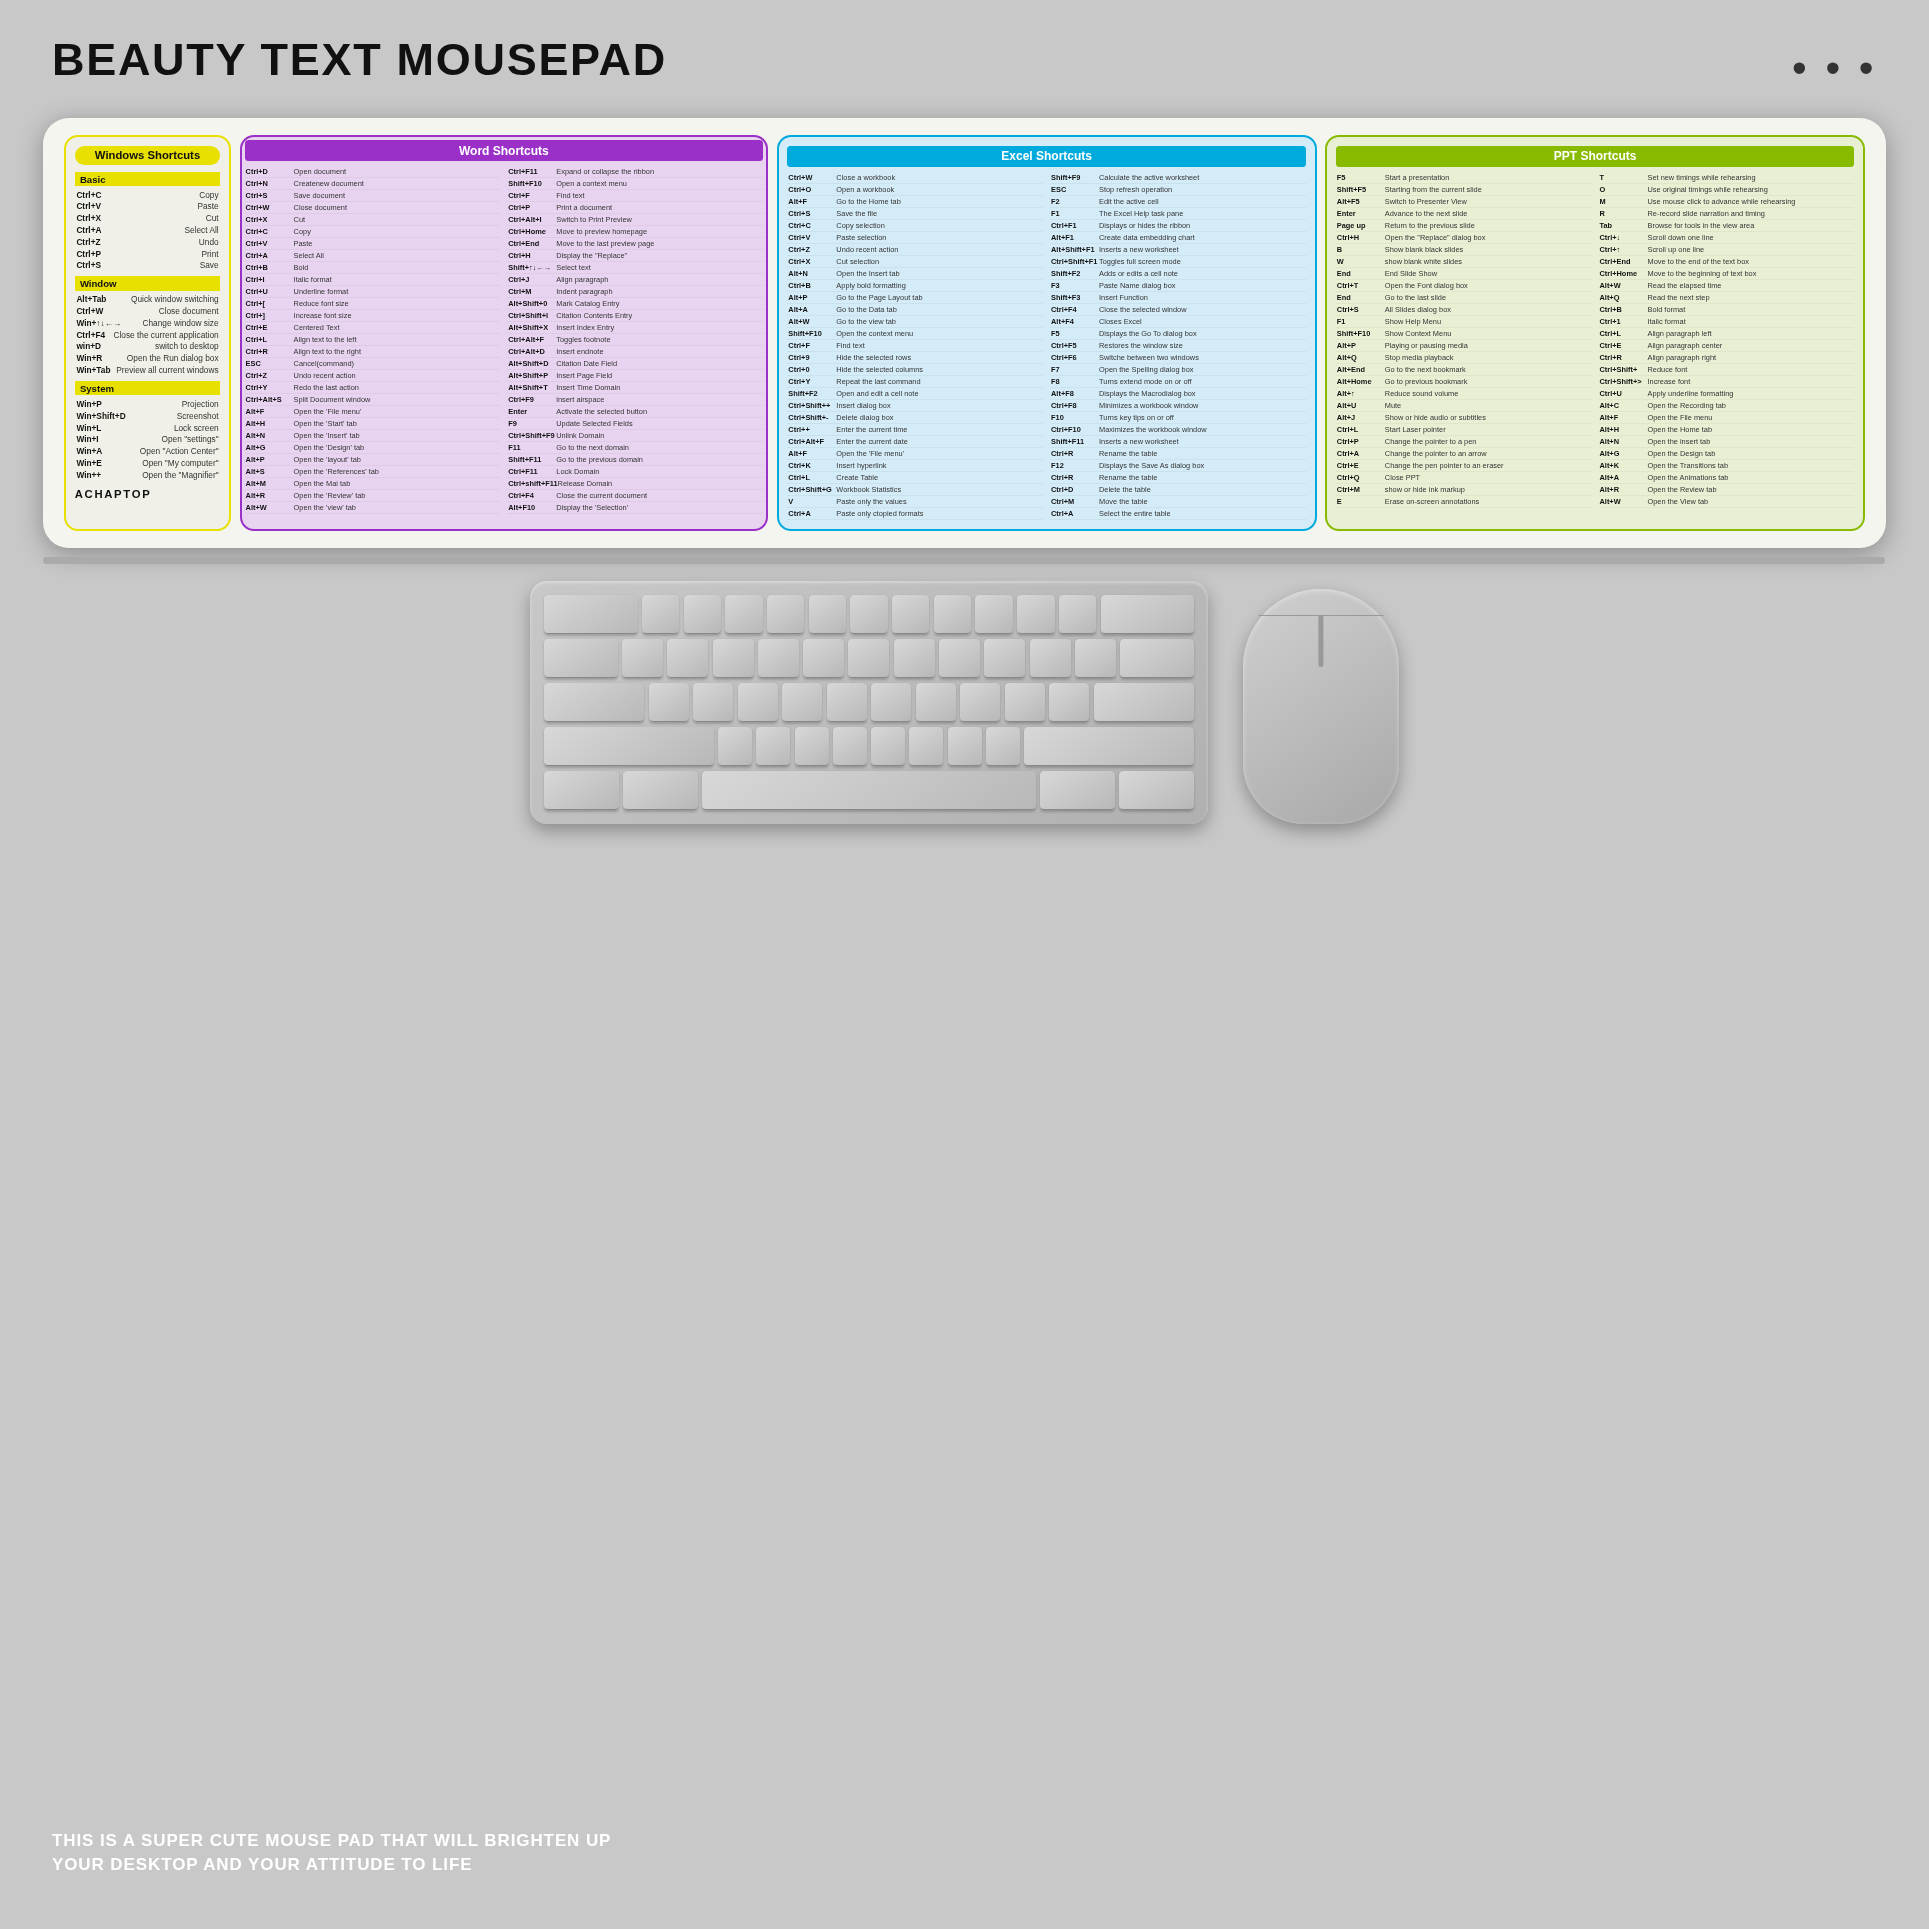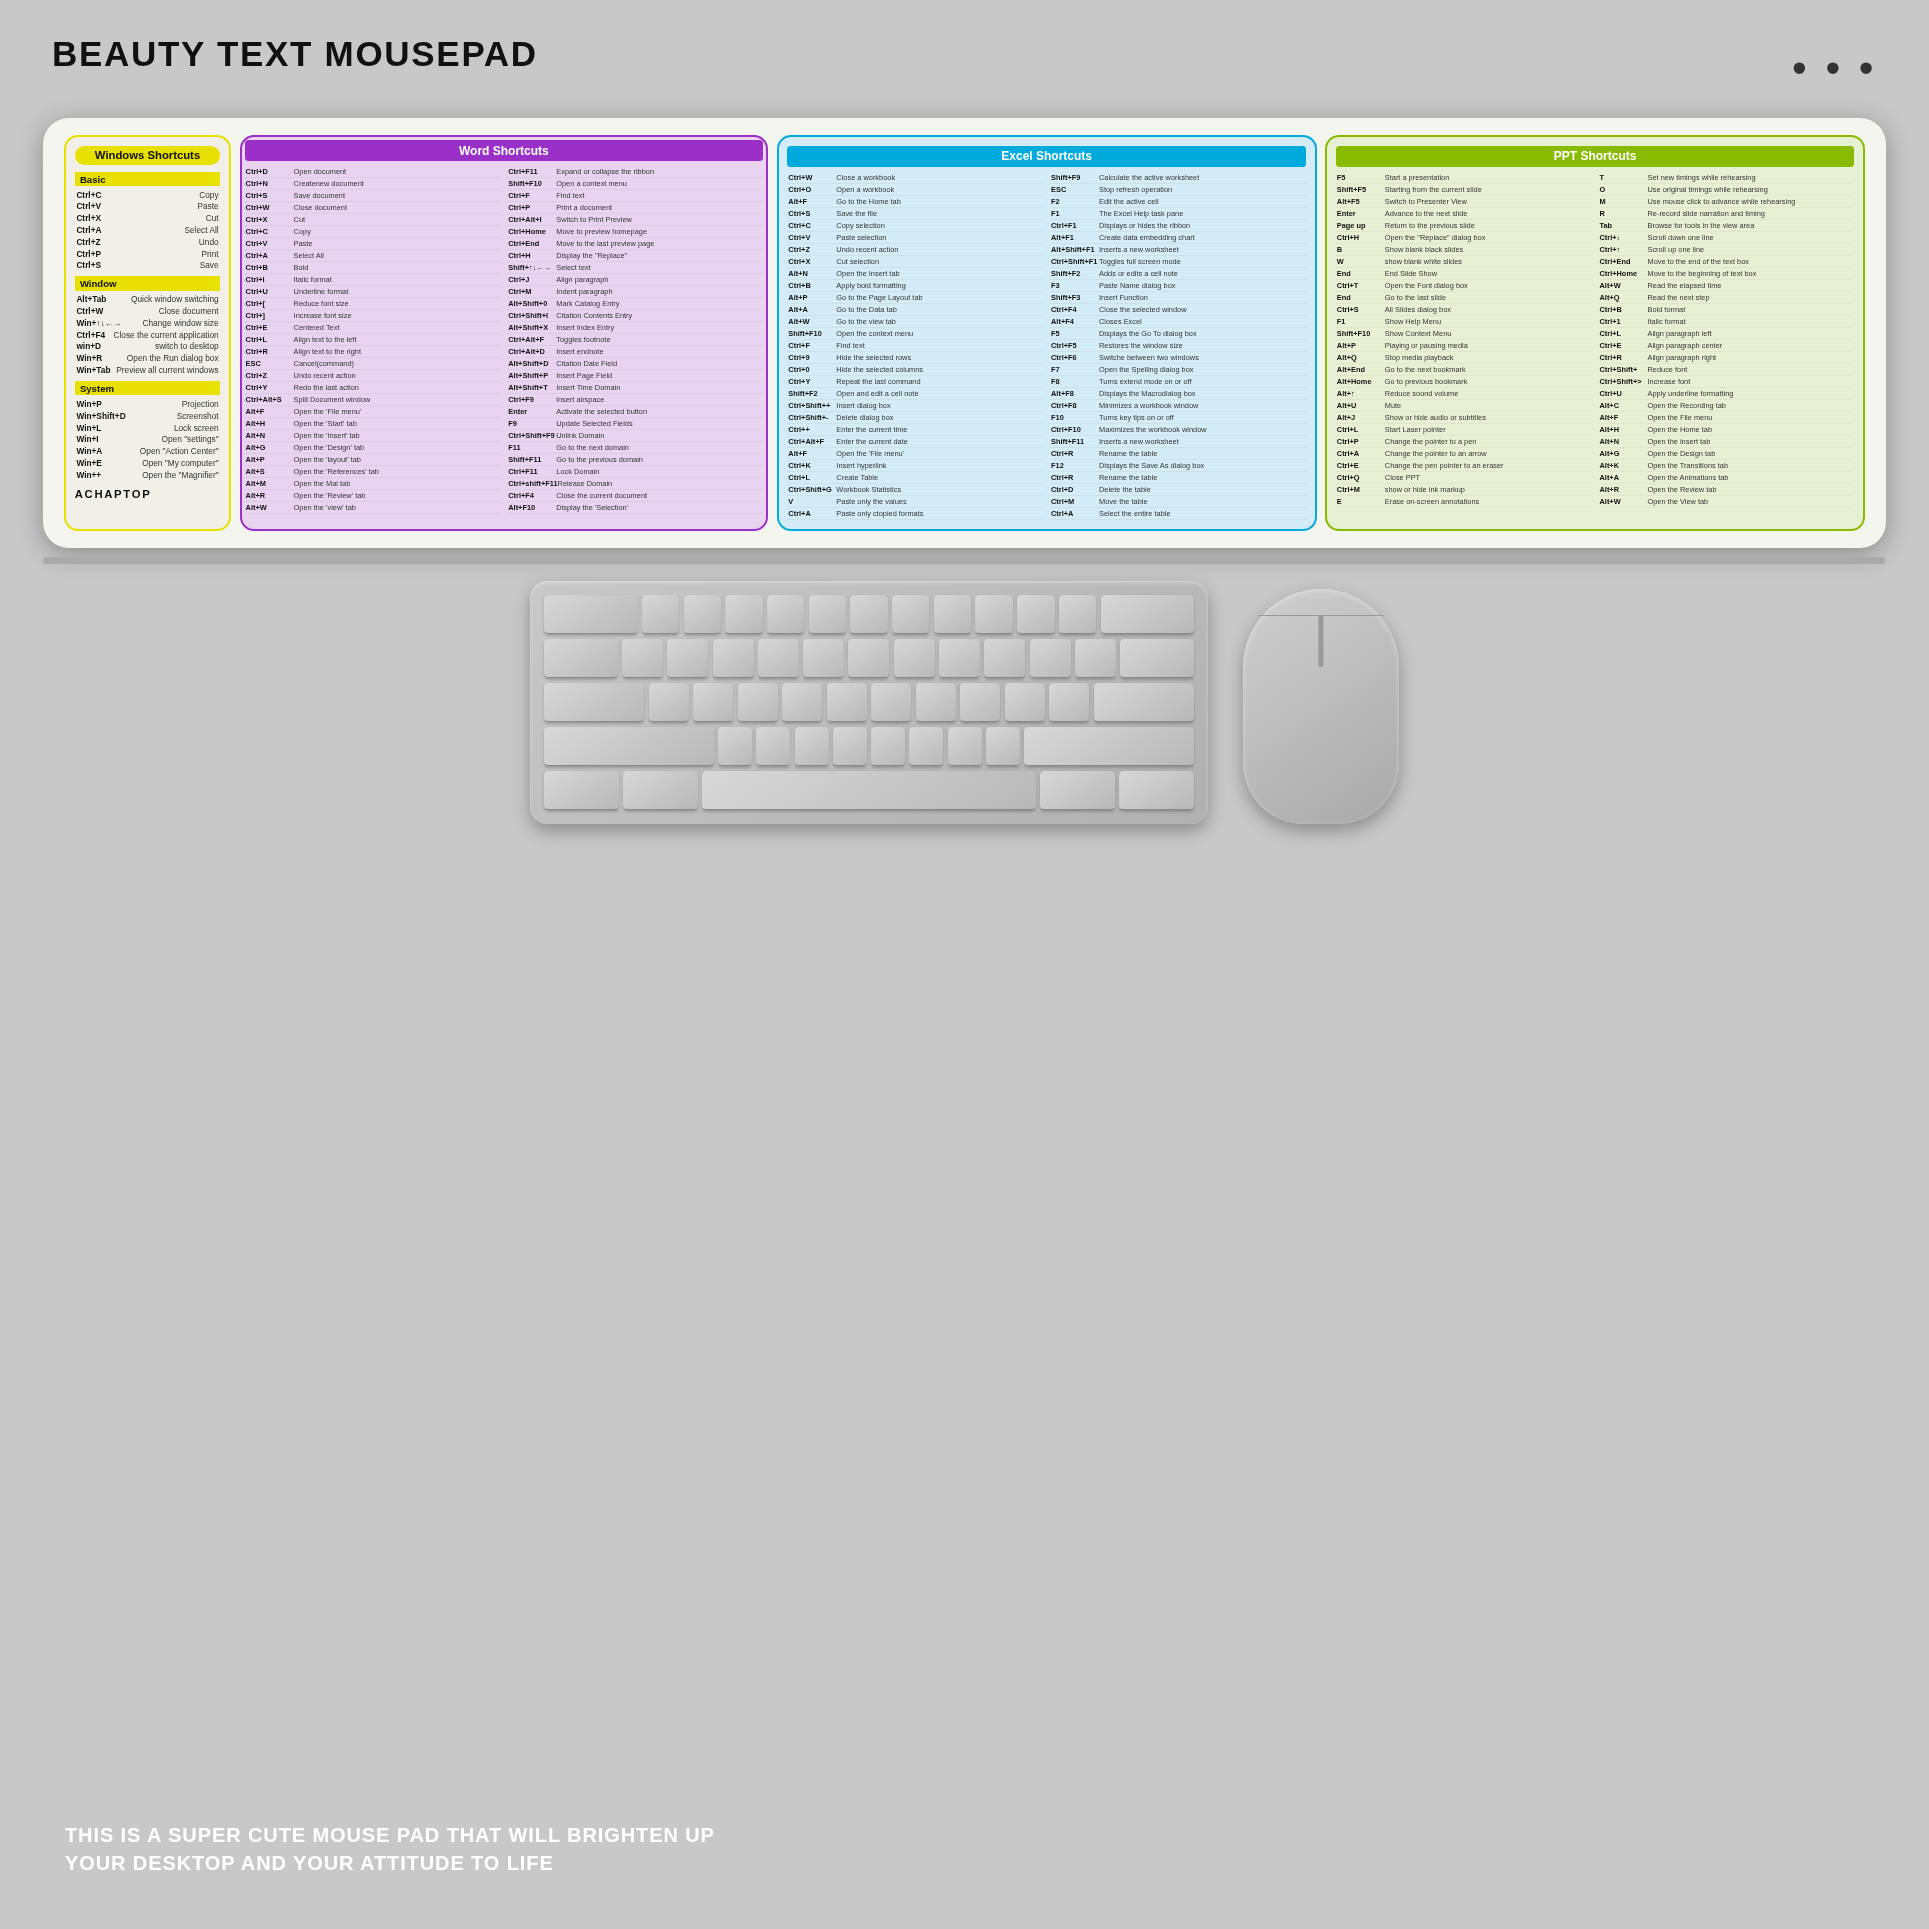--- a/index.html
+++ b/index.html
@@ -13,21 +13,21 @@
     }
 
     
     .top-section {
       padding: 35px 52px 17.4px 52px;
       display: flex;
       justify-content: space-between;
       align-items: flex-start;
     }
     .title-block h1 {
-      font-size: 35px;
+      font-size: 45px;
       font-weight: 900;
       color: #111;
       line-height: 1.1;
       letter-spacing: 1.7px;
     }
     .dots {
       font-size: 42px;
       color: #333;
       letter-spacing: 3.5px;
       padding-top: 8.7px;
@@ -247,23 +247,23 @@
       transform: translateX(-50%);
       width: 80%;
       height: 0.9px;
       background: #999;
     }
 
     
     .bottom-text {
       position: absolute;
       bottom: 52px;
-      left: 65px;
+      left: 52px;
       color: white;
-      font-size: 20px;
+      font-size: 17px;
       font-weight: 900;
       letter-spacing: 0.9px;
       line-height: 1.4;
       text-transform: uppercase;
     }
   </style>
 </head>
 <body>
 
 <div class="top-section">

